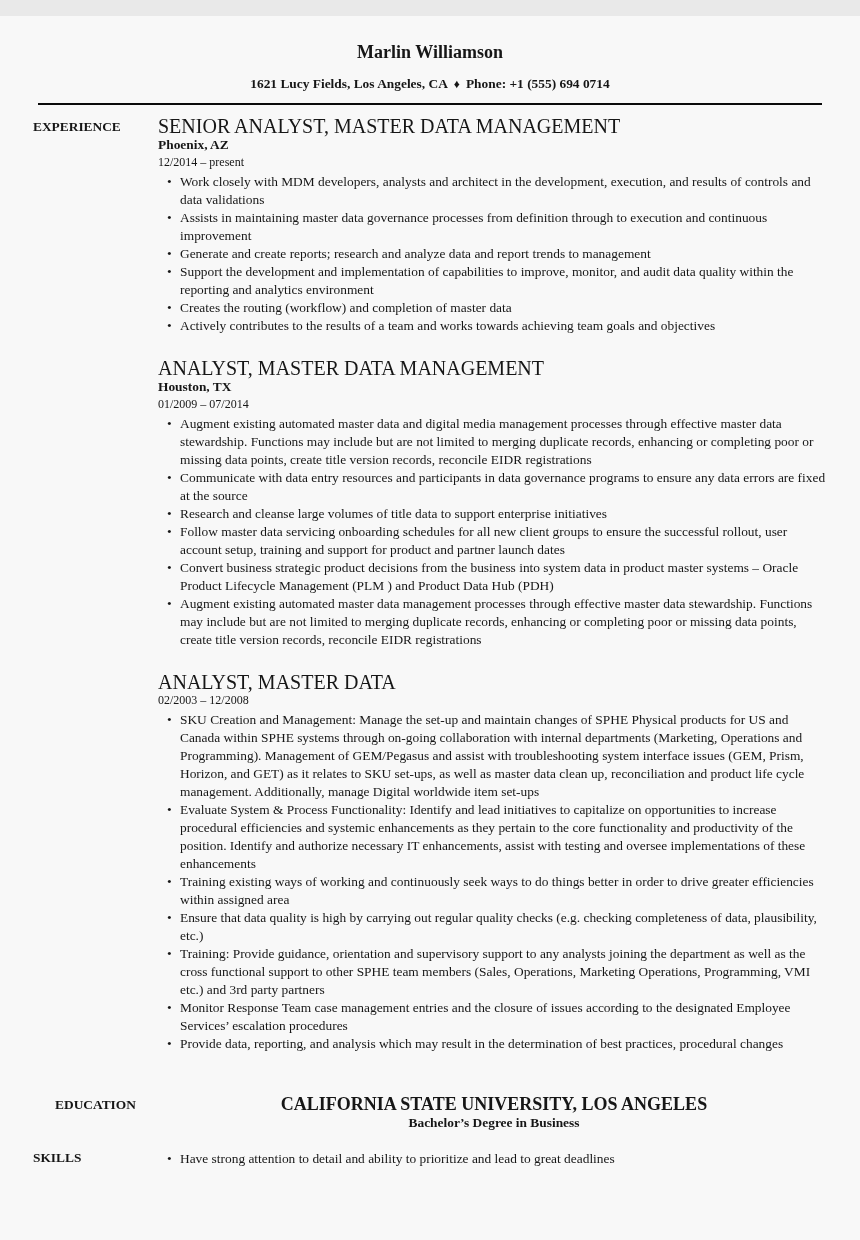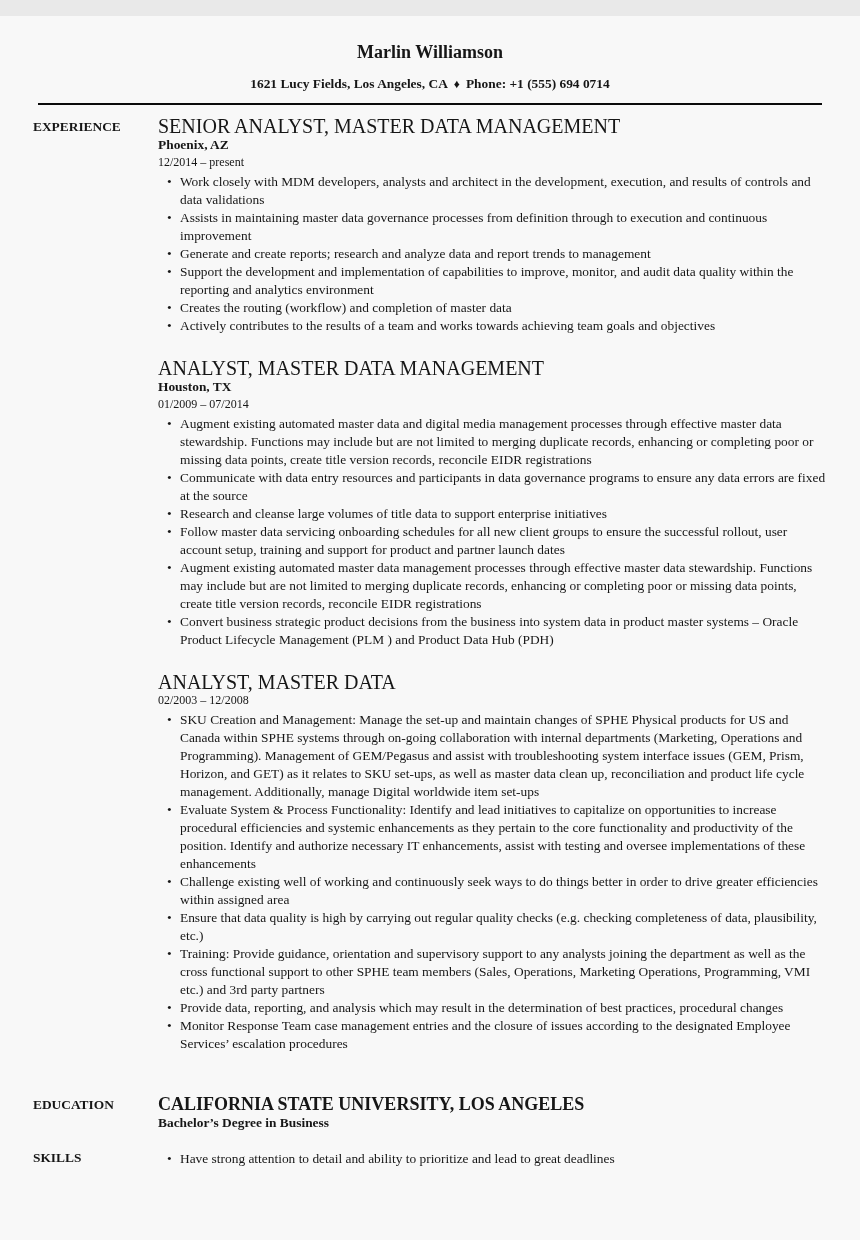--- a/index.html
+++ b/index.html
@@ -36,21 +36,21 @@
     border-top: 2.5px solid #0a0a0a;
     height: 0;
   }
   
   .row {
     display: grid;
     grid-template-columns: 125px 672px;
     margin-left: 33px;
   }
   .row-experience { margin-top: 12px; }
-  .row-education  { margin-top: 42px; }
+  .row-education  { margin-top: 42px; text-align: center; }
   .row-skills     { margin-top: 16px; }
   .sec-label {
     font-weight: bold;
     font-size: 13.4px;
     line-height: 19px;
   }
   
   .job + .job { margin-top: 24px; }
   .job-title {
     margin: 0;
@@ -130,36 +130,36 @@
 
       <div class="job">
         <h2 class="job-title">ANALYST, MASTER DATA MANAGEMENT</h2>
         <div class="job-loc">Houston, TX</div>
         <div class="job-dates">01/2009 – 07/2014</div>
         <ul class="bullets">
           <li>Augment existing automated master data and digital media management processes through effective master data stewardship. Functions may include but are not limited to merging duplicate records, enhancing or completing poor or missing data points, create title version records, reconcile EIDR registrations</li>
           <li>Communicate with data entry resources and participants in data governance programs to ensure any data errors are fixed at the source</li>
           <li>Research and cleanse large volumes of title data to support enterprise initiatives</li>
           <li>Follow master data servicing onboarding schedules for all new client groups to ensure the successful rollout, user account setup, training and support for product and partner launch dates</li>
+          <li>Convert business strategic product decisions from the business into system data in product master systems – Oracle Product Lifecycle Management (PLM ) and Product Data Hub (PDH)</li>
           <li>Augment existing automated master data management processes through effective master data stewardship. Functions may include but are not limited to merging duplicate records, enhancing or completing poor or missing data points, create title version records, reconcile EIDR registrations</li>
-          <li>Convert business strategic product decisions from the business into system data in product master systems – Oracle Product Lifecycle Management (PLM ) and Product Data Hub (PDH)</li>
         </ul>
       </div>
 
       <div class="job">
         <h2 class="job-title">ANALYST, MASTER DATA</h2>
         <div class="job-dates">02/2003 – 12/2008</div>
         <ul class="bullets">
           <li>SKU Creation and Management: Manage the set-up and maintain changes of SPHE Physical products for US and Canada within SPHE systems through on-going collaboration with internal departments (Marketing, Operations and Programming). Management of GEM/Pegasus and assist with troubleshooting system interface issues (GEM, Prism, Horizon, and GET) as it relates to SKU set-ups, as well as master data clean up, reconciliation and product life cycle management. Additionally, manage Digital worldwide item set-ups</li>
           <li>Evaluate System &amp; Process Functionality: Identify and lead initiatives to capitalize on opportunities to increase procedural efficiencies and systemic enhancements as they pertain to the core functionality and productivity of the position. Identify and authorize necessary IT enhancements, assist with testing and oversee implementations of these enhancements</li>
-          <li>Challenge existing well of working and continuously seek ways to do things better in order to drive greater efficiencies within assigned area</li>
+          <li>Training existing ways of working and continuously seek ways to do things better in order to drive greater efficiencies within assigned area</li>
           <li>Ensure that data quality is high by carrying out regular quality checks (e.g. checking completeness of data, plausibility, etc.)</li>
           <li>Training: Provide guidance, orientation and supervisory support to any analysts joining the department as well as the cross functional support to other SPHE team members (Sales, Operations, Marketing Operations, Programming, VMI etc.) and 3rd party partners</li>
+          <li>Monitor Response Team case management entries and the closure of issues according to the designated Employee Services’ escalation procedures</li>
           <li>Provide data, reporting, and analysis which may result in the determination of best practices, procedural changes</li>
-          <li>Monitor Response Team case management entries and the closure of issues according to the designated Employee Services’ escalation procedures</li>
         </ul>
       </div>
 
     </div>
   </div>
 
   <div class="row row-education">
     <div class="sec-label">EDUCATION</div>
     <div class="sec-content">
       <h2 class="school">CALIFORNIA STATE UNIVERSITY, LOS ANGELES</h2>

